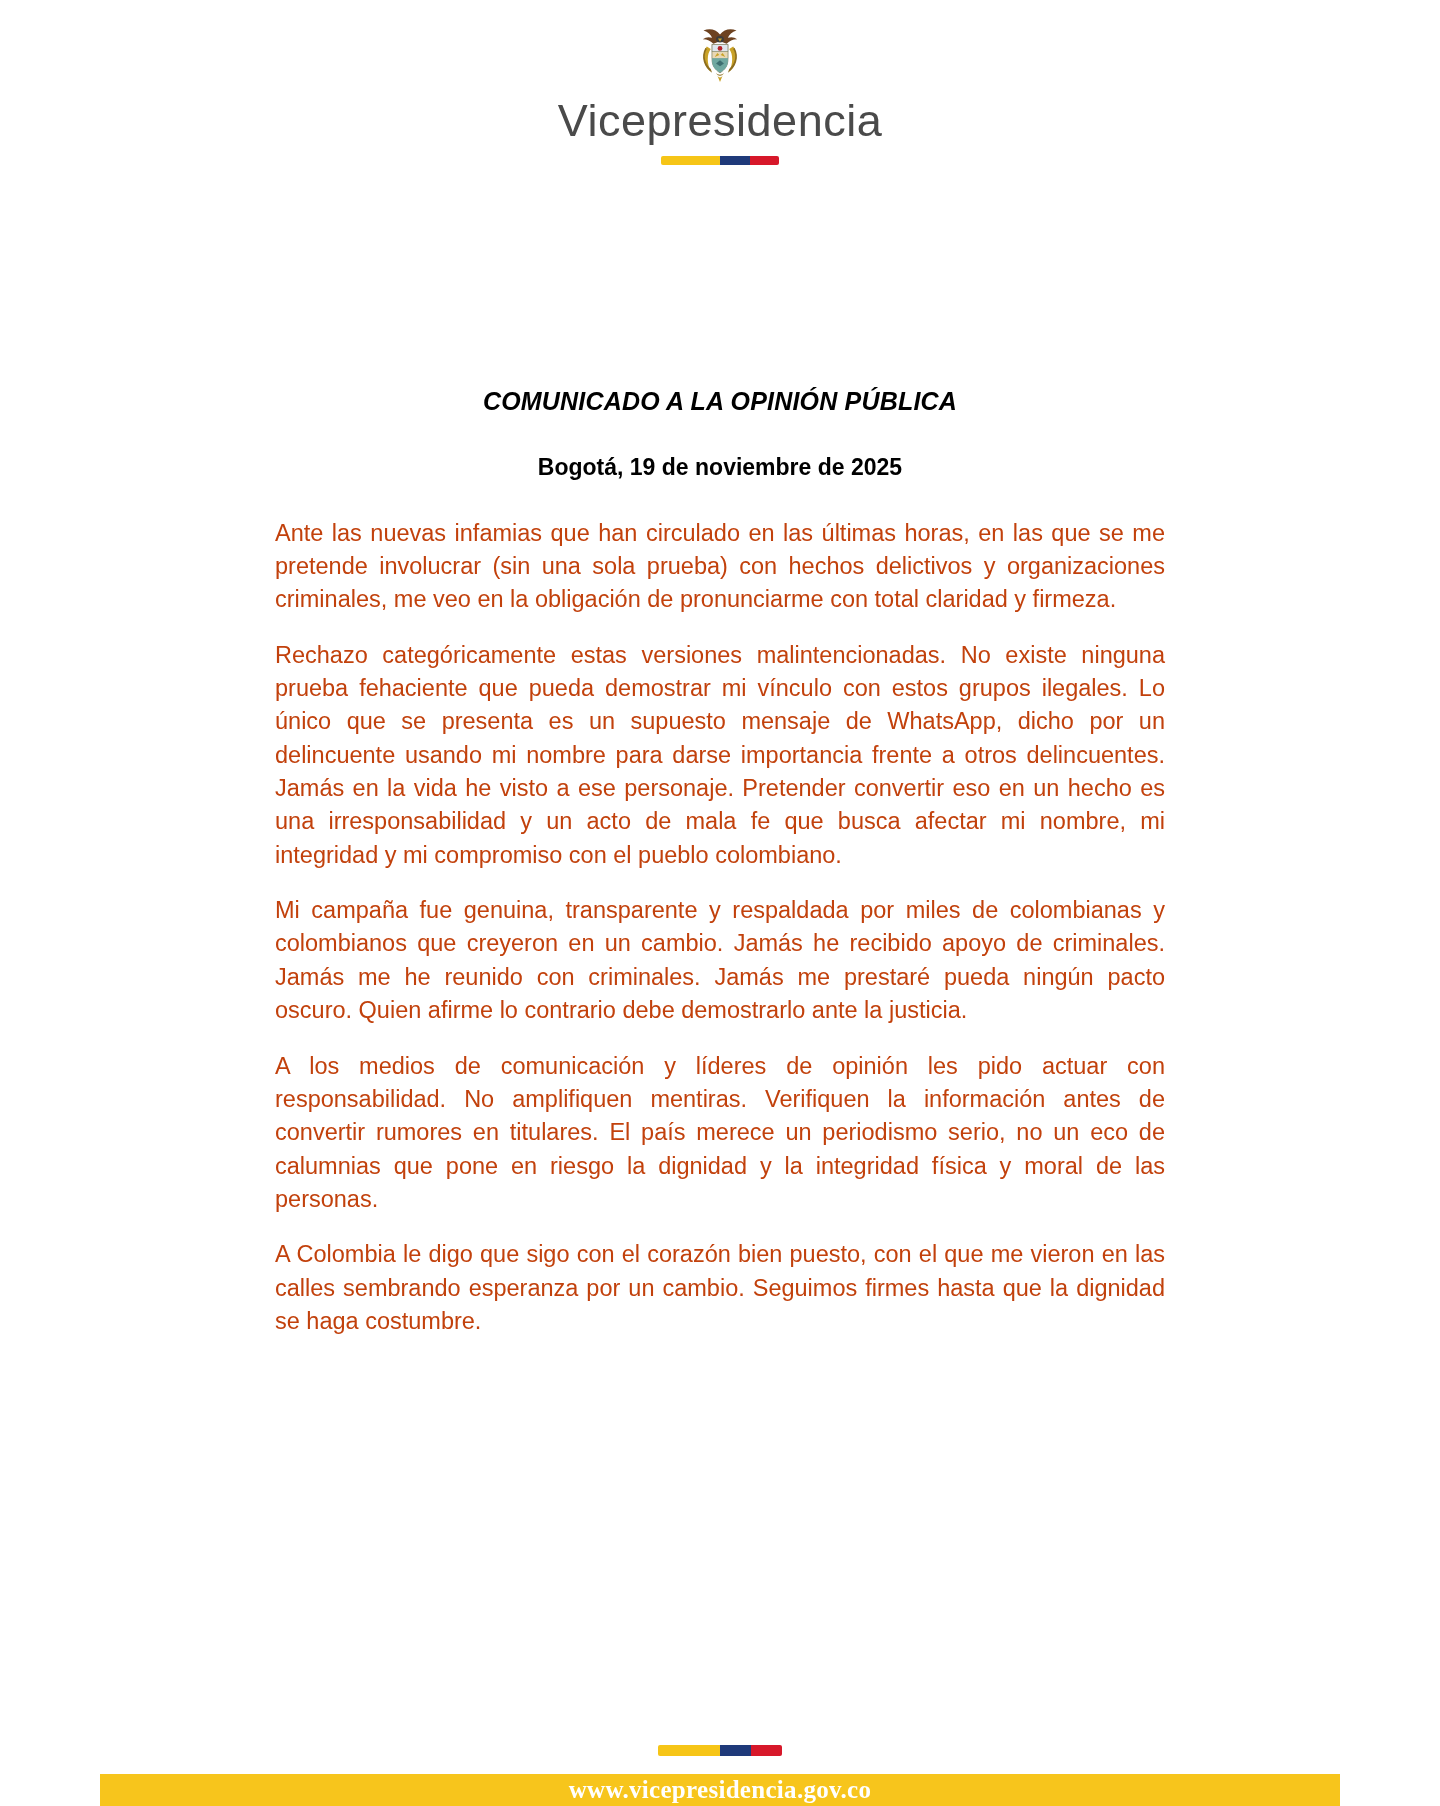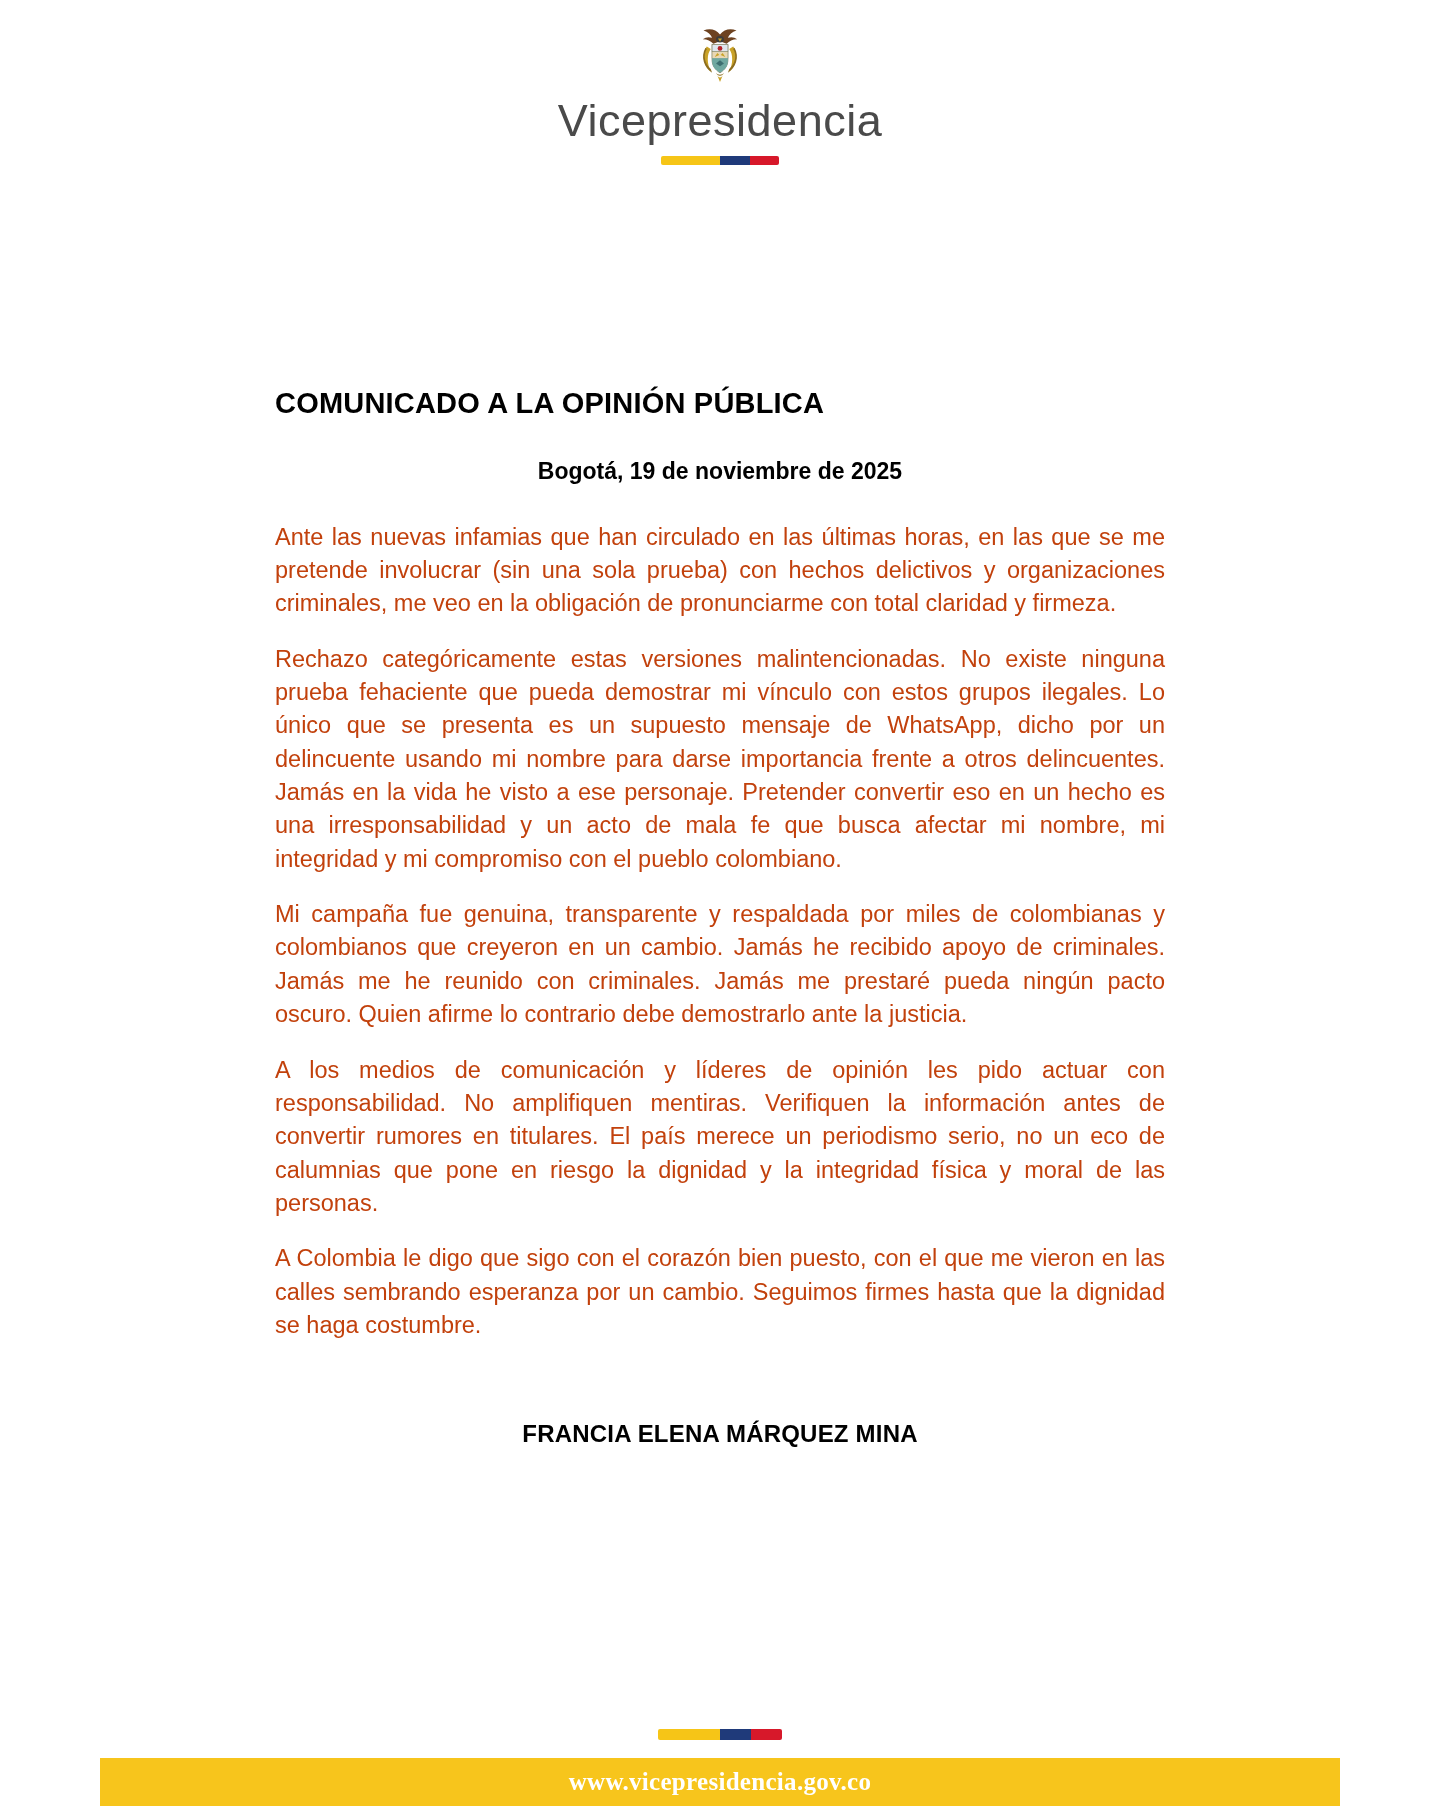--- a/index.html
+++ b/index.html
@@ -55,26 +55,27 @@
   .flag-bar .stripe-blue   { flex: 1; background: #1f3a7a; }
   .flag-bar .stripe-red    { flex: 1; background: #d7182a; }
 
   
   .content {
     flex: 1 1 auto;
     padding: 0 175px 0 175px;
     box-sizing: border-box;
   }
   .doc-title {
-    text-align: left;
-    font-size: 29px;
+    text-align: center;
+    font-size: 25px;
     font-weight: bold;
     letter-spacing: 0.2px;
     margin: 222px 0 0 0;
     color: #000;
+    font-style: italic;
   }
   .doc-date {
     text-align: center;
     font-size: 23px;
     font-weight: bold;
     margin: 38px 0 0 0;
     color: #000;
   }
   .paragraphs {
     margin-top: 36px;
@@ -119,21 +120,21 @@
     height: 11px;
     border-radius: 2px;
     overflow: hidden;
   }
   .footer-flag .stripe-yellow { flex: 2; background: #f6c517; }
   .footer-flag .stripe-blue   { flex: 1; background: #1f3a7a; }
   .footer-flag .stripe-red    { flex: 1; background: #d7182a; }
 
   .footer-bar {
     background: #f7c51c;
-    height: 48px;
+    height: 32px;
     display: flex;
     align-items: center;
     justify-content: center;
   }
   .footer-url {
     font-family: "Liberation Serif", serif;
     font-weight: bold;
     font-size: 25px;
     color: #ffffff;
     letter-spacing: 0.3px;
@@ -191,21 +192,20 @@
 
     <section class="paragraphs">
       <p class="para">Ante las nuevas infamias que han circulado en las últimas horas, en las que se me pretende involucrar (sin una sola prueba) con hechos delictivos y organizaciones criminales, me veo en la obligación de pronunciarme con total claridad y firmeza.</p>
       <p class="para">Rechazo categóricamente estas versiones malintencionadas. No existe ninguna prueba fehaciente que pueda demostrar mi vínculo con estos grupos ilegales. Lo único que se presenta es un supuesto mensaje de WhatsApp, dicho por un delincuente usando mi nombre para darse importancia frente a otros delincuentes. Jamás en la vida he visto a ese personaje. Pretender convertir eso en un hecho es una irresponsabilidad y un acto de mala fe que busca afectar mi nombre, mi integridad y mi compromiso con el pueblo colombiano.</p>
       <p class="para">Mi campaña fue genuina, transparente y respaldada por miles de colombianas y colombianos que creyeron en un cambio. Jamás he recibido apoyo de criminales. Jamás me he reunido con criminales. Jamás me prestaré pueda ningún pacto oscuro. Quien afirme lo contrario debe demostrarlo ante la justicia.</p>
       <p class="para">A los medios de comunicación y líderes de opinión les pido actuar con responsabilidad. No amplifiquen mentiras. Verifiquen la información antes de convertir rumores en titulares. El país merece un periodismo serio, no un eco de calumnias que pone en riesgo la dignidad y la integridad física y moral de las personas.</p>
       <p class="para">A Colombia le digo que sigo con el corazón bien puesto, con el que me vieron en las calles sembrando esperanza por un cambio. Seguimos firmes hasta que la dignidad se haga costumbre.</p>
     </section>
 
     <section class="signature">
-      <div class="sig-name">FRANCIA ELENA MÁRQUEZ MINA</div>
     </section>
 
   </main>
 
   <div class="footer-spacer"></div>
 
   <footer>
     <div class="footer-flag-wrap">
       <span class="footer-flag">
         <span class="stripe-yellow"></span>

